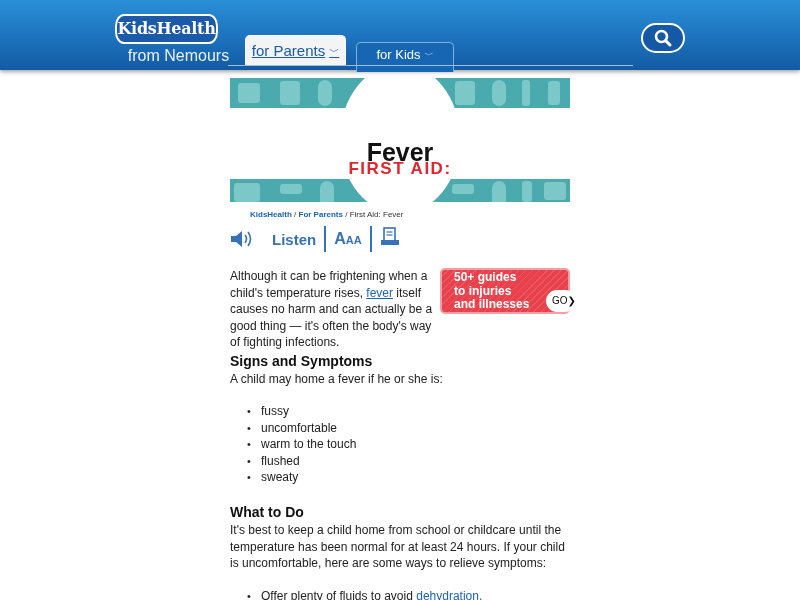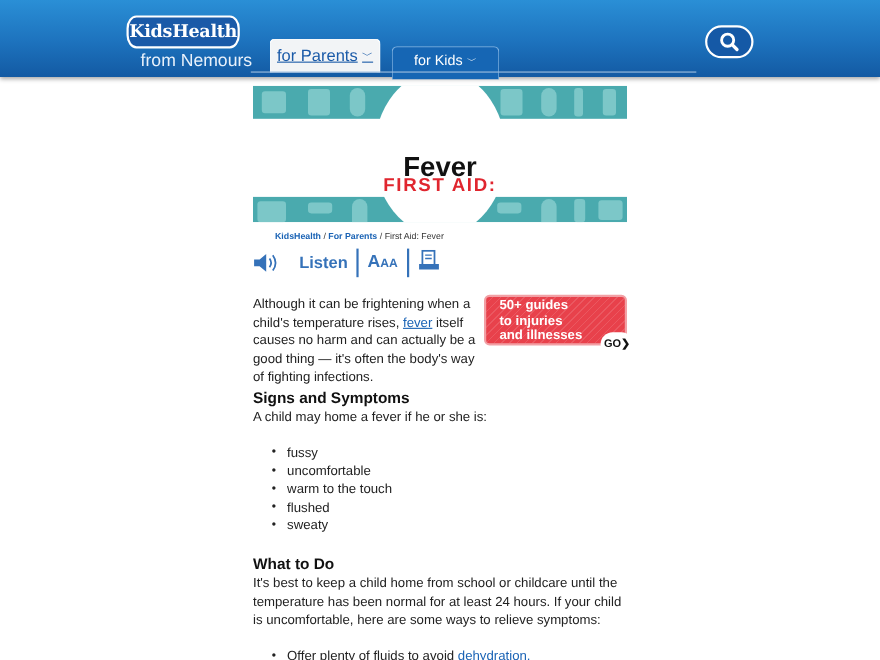--- a/index.html
+++ b/index.html
@@ -79,22 +79,22 @@
     .intro a { color: #1a63b5; text-decoration: underline; }
     .promo {
       float: right; width: 130px; height: 46px; margin: 0 0 4px 6px; position: relative;
       background: #e8414b; border: 2px solid #f2a0a5; border-radius: 5px; cursor: pointer;
       background-image: repeating-linear-gradient(135deg, rgba(255,255,255,0) 0 4px, rgba(255,255,255,0.12) 4px 5px);
     }
     .promo-text {
       position: absolute; left: 12px; top: 1px; color: #fff; font-weight: bold; font-size: 12px; line-height: 13.5px;
     }
     .promo-go {
-      position: absolute; right: -8px; top: 32px; width: 30px; height: 22px; border-radius: 11px;
-      background: #fff; color: #111; font-weight: bold; font-size: 10px; line-height: 22px; text-align: center;
+      position: absolute; right: -8px; top: 20px; width: 30px; height: 22px; border-radius: 11px;
+      background: #fff; color: #111; font-weight: normal; font-size: 10px; line-height: 22px; text-align: right;
     }
 
     .h2 { position: absolute; left: 230px; font-size: 14px; font-weight: bold; color: #111; }
     .para { position: absolute; left: 230px; width: 340px; font-size: 12px; line-height: 16.5px; color: #222; }
     ul.list { position: absolute; left: 247px; list-style: none; font-size: 12px; line-height: 16.5px; color: #222; }
     ul.list li { position: relative; padding-left: 14px; }
     ul.list li::before { content: "•"; position: absolute; left: 0; top: 0; font-size: 11px; }
     ul.list a { color: #1a63b5; text-decoration: none; }
   </style>
 </head>

